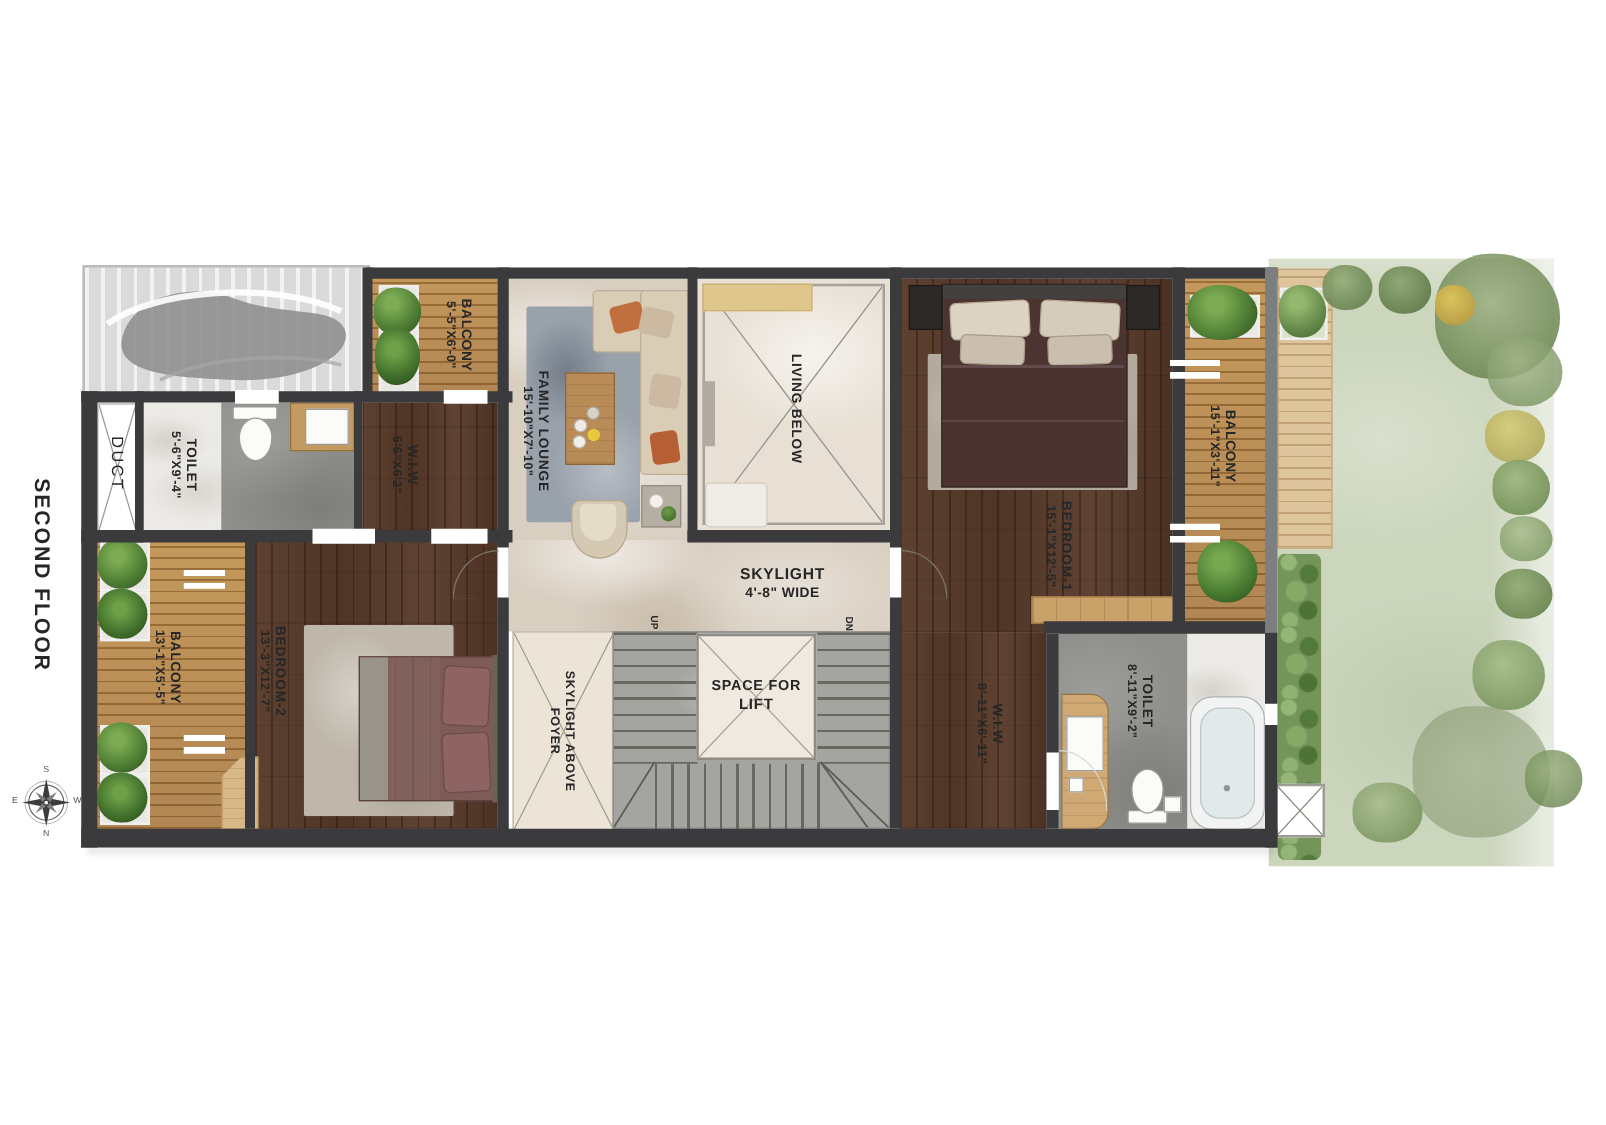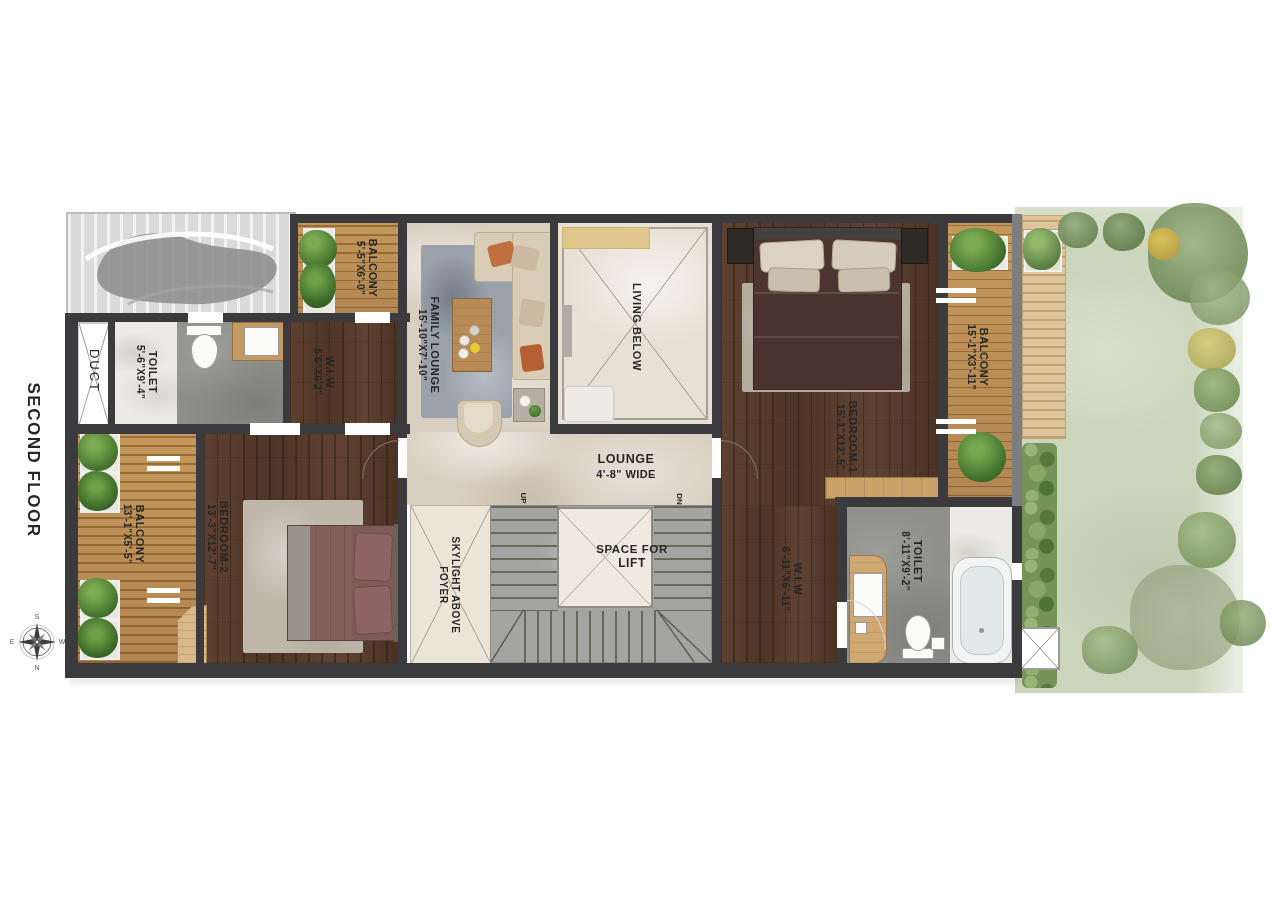--- a/index.html
+++ b/index.html
@@ -339,25 +339,25 @@
     <span class="rname">BEDROOM-1</span>
     <span class="rdim">15'-1"X12'-5"</span>
   </div>
 
   <div class="vtext" style="left:977px;top:357px;">
     <span class="rname">BALCONY</span>
     <span class="rdim">15'-1"X3'-11"</span>
   </div>
 
   <div class="htext" style="left:626px;top:467px;">
-    <span class="rname" style="font-size:12.5px;">LOUNGE</span>
+    <span class="rname" style="font-size:12.5px;">SKYLIGHT</span>
     <span class="rdim" style="font-size:11px;">4'-8" WIDE</span>
   </div>
 
-  <div class="htext" style="left:632px;top:557px;">
+  <div class="htext" style="left:605px;top:557px;">
     <span class="rname" style="font-size:11.5px;">SPACE FOR</span>
     <span class="rname" style="font-size:12px;">LIFT</span>
   </div>
 
   <div class="vtext" style="left:449px;top:585px;">
     <span class="rname" style="font-size:10px;">SKYLIGHT ABOVE</span>
     <span class="rname" style="font-size:10px;">FOYER</span>
   </div>
 
   <div class="vtext" style="left:217px;top:537px;">

